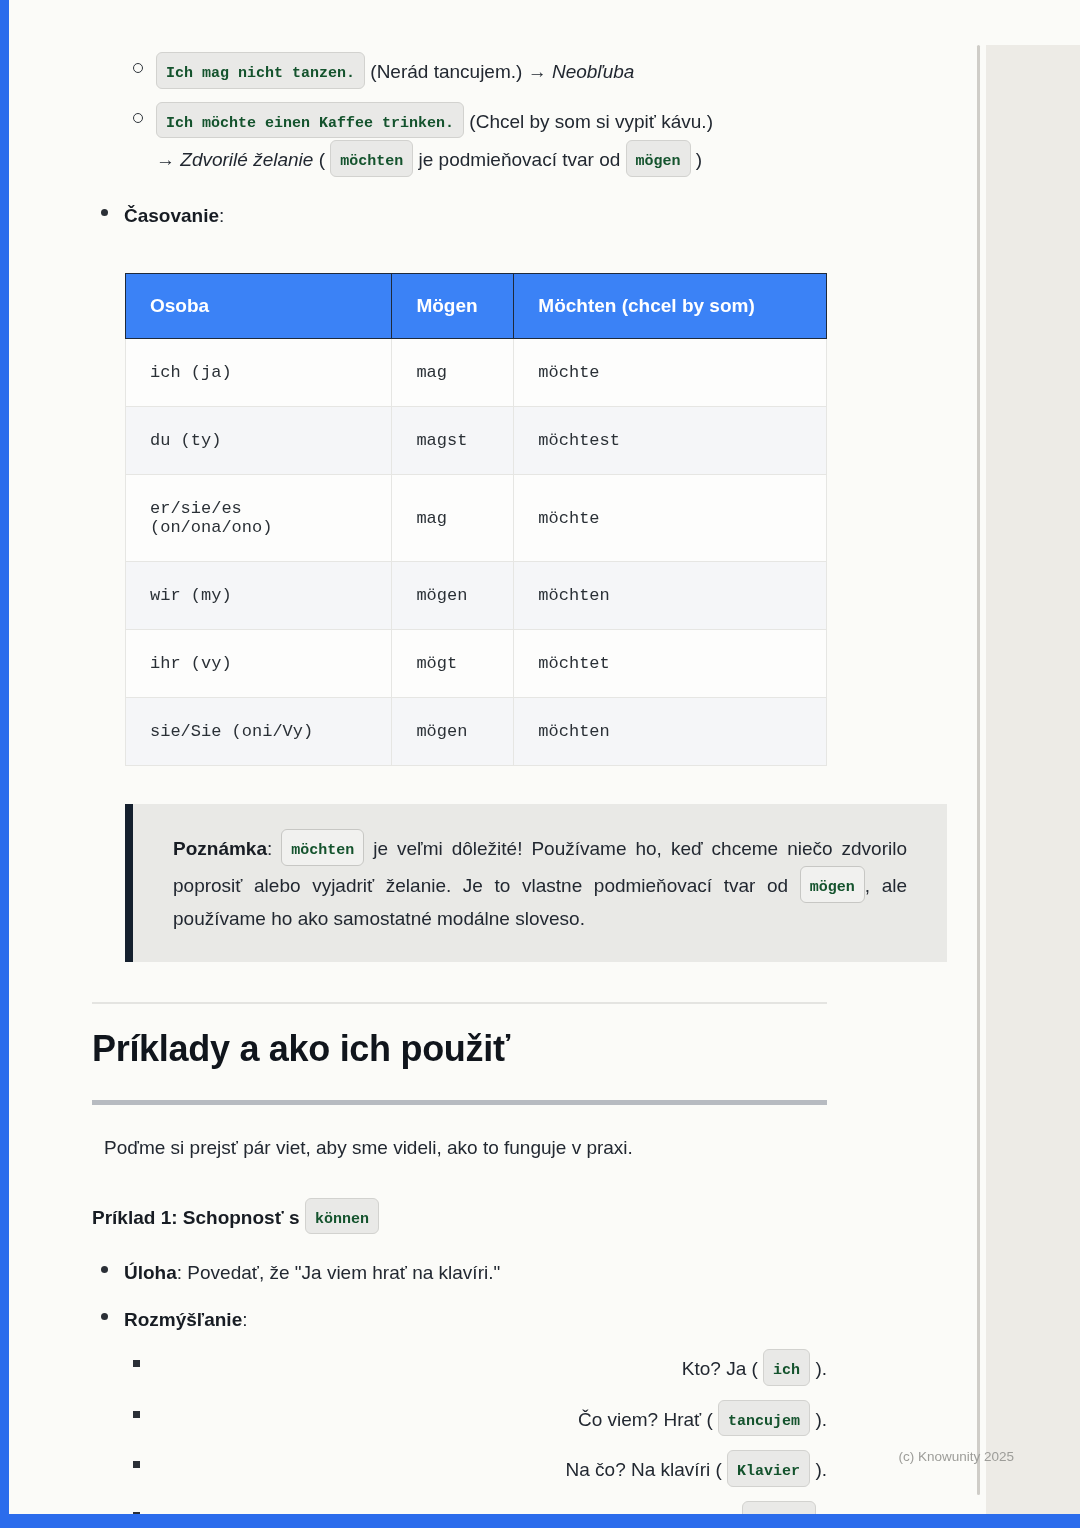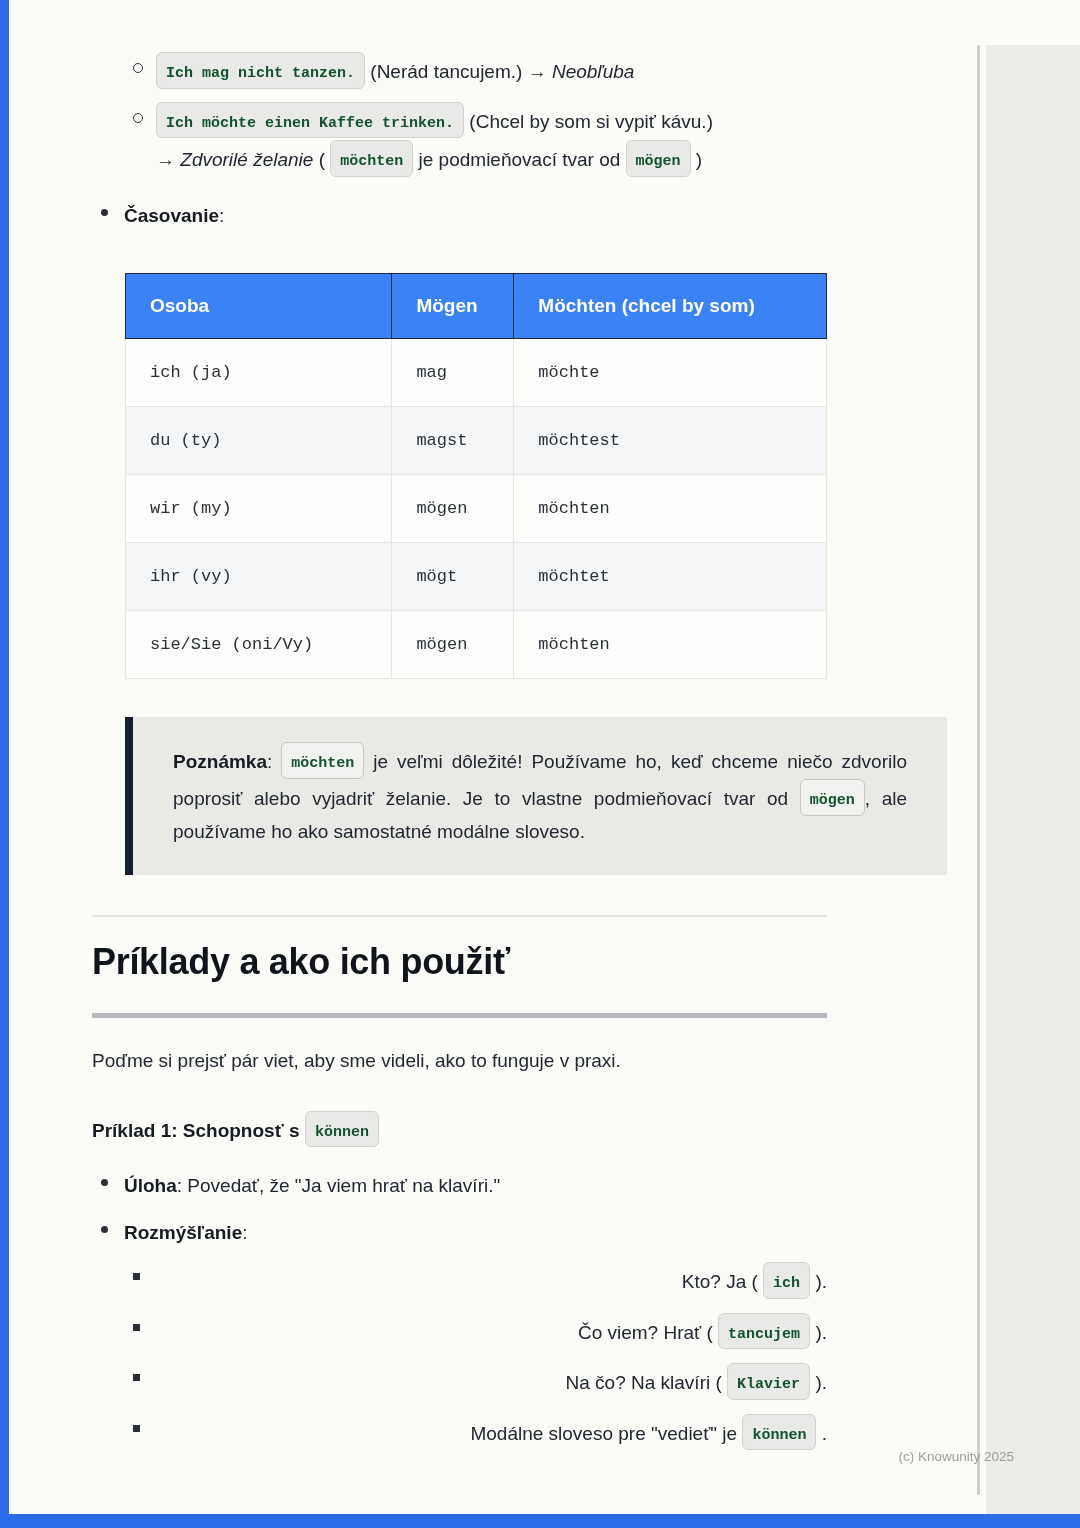--- a/index.html
+++ b/index.html
@@ -86,21 +86,21 @@
   .note .chip { background:#f1f1ef; border-color:#c7c7c4; }
 
   .rule { border:none; border-top:2px solid #e4e4e1; margin-top:40px; }
 
   h1 {
     font-size:36px; font-weight:bold; color:#10151c;
     margin-top:24px; padding-bottom:30px;
     border-bottom:5px solid #b7bbc1; letter-spacing:-0.3px;
   }
 
-  .intro-par { margin-top:28px; line-height:1.6; }
+  .intro-par { margin-top:28px; line-height:1.6;margin-left:12px; }
   .example-heading { margin-top:34px; font-size:19px; }
 
   .copyright {
     position:absolute; right:66px; bottom:64px;
     font-size:13.5px; color:#9d9d99; z-index:4;
   }
 </style>
 </head>
 <body>
 
@@ -154,20 +154,25 @@
         <td>ich (ja)</td>
         <td>mag</td>
         <td>möchte</td>
       </tr>
       <tr>
         <td>du (ty)</td>
         <td>magst</td>
         <td>möchtest</td>
       </tr>
       <tr>
+        <td>er/sie/es (on/ona/ono)</td>
+        <td>mag</td>
+        <td>möchte</td>
+      </tr>
+      <tr>
         <td>wir (my)</td>
         <td>mögen</td>
         <td>möchten</td>
       </tr>
       <tr>
         <td>ihr (vy)</td>
         <td>mögt</td>
         <td>möchtet</td>
       </tr>
       <tr>

